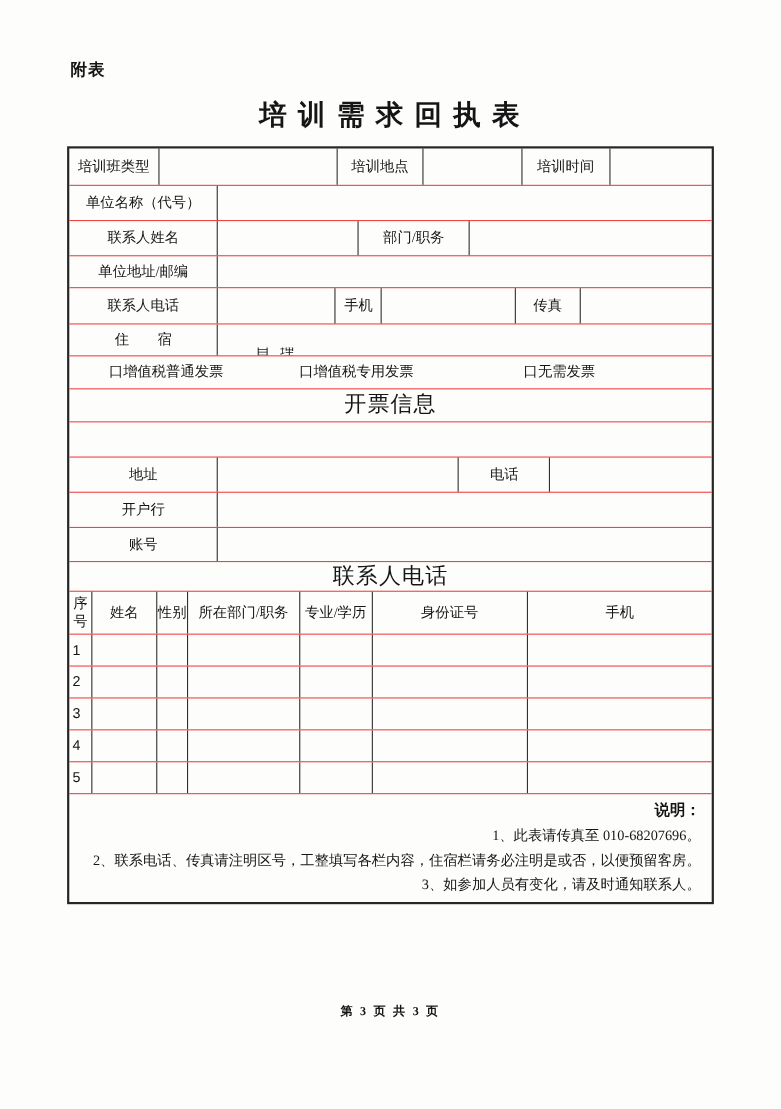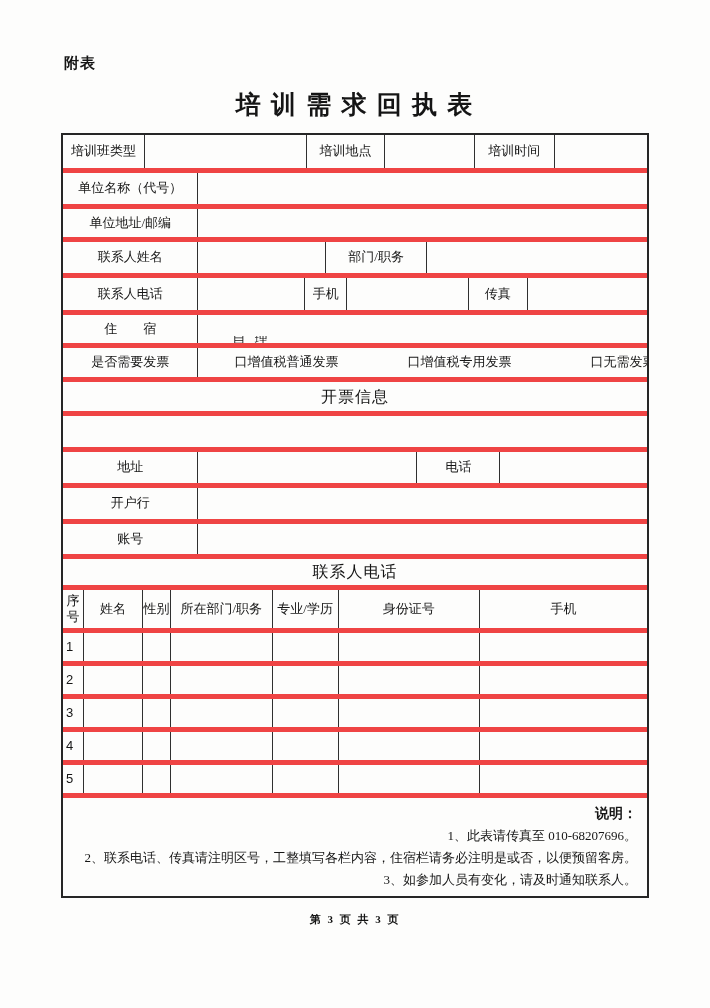--- a/index.html
+++ b/index.html
@@ -18,21 +18,21 @@
   .doc-title{
     position:absolute;left:0;top:88px;width:710px;
     text-align:center;font-size:25px;font-weight:bold;letter-spacing:2px;
   }
   .tbl{
     position:absolute;left:61px;top:133px;width:588px;
     border:2px solid #262626;
     box-sizing:border-box;
     background:#fdfdfc;
   }
-  .row{display:flex;border-bottom:5px solid #ef4444;}
+  .row{display:flex;border-bottom:1px solid #ef4444;}
   .row:last-child{border-bottom:none;}
   .cell{
     box-sizing:border-box;
     border-right:1px solid #303030;
     display:flex;align-items:center;justify-content:center;
     font-size:13px;line-height:1.25;text-align:center;
     overflow:hidden;
   }
   .cell:last-child{border-right:none;}
   .grow{flex:1;}
@@ -40,26 +40,26 @@
   .h34{height:33px}.h32{height:31px}.h29{height:28px}.h33{height:32px}
   .h30{height:29px}.h31{height:30px}.h27{height:26px}.h38{height:38px}
   .h28{height:28px}.hnotes{height:98px}
   
   .w14{width:14%}.w278{width:27.8%}.w133{width:13.3%}.w154{width:15.4%}.w137{width:13.7%}
   .wlbl{width:23.2%}
   .w219{width:21.9%}.w172{width:17.2%}
   .w183{width:18.3%}.w72{width:7.2%}.w208{width:20.8%}.w101{width:10.1%}
   .w375{width:37.5%}.w142{width:14.2%}
   .pc1{width:3.6%}.pc2{width:10.1%}.pc3{width:4.8%}.pc4{width:17.4%}.pc5{width:11.3%}.pc6{width:24.2%}
-  .section-head{font-size:16px;letter-spacing:1px;}
+  .section-head{font-size:20px;letter-spacing:1px;}
   .val-left{justify-content:flex-start;padding-left:34px;letter-spacing:3px;margin-top:21px;}
   .inv-cell{justify-content:flex-start;padding-left:13px;}
   .inv-opt{white-space:nowrap;padding-left:23px;}
   .inv-gap1{margin-right:46px;}
-  .inv-gap2{margin-right:56px;}
+  .inv-gap2{margin-right:77px;}
   .num-cell{justify-content:flex-start;padding-left:3px;font-family:"Liberation Sans","DejaVu Sans",sans-serif;font-size:13px;}
   .notes-cell{
     display:block;text-align:right;padding:5px 10px 0 8px;
     font-size:13px;line-height:1.6;
   }
   .notes-cell p{margin:0 0 1px 0;}
   .notes-title{font-weight:bold;font-size:14px;}
   .notes-item{padding-left:6px;}
   .page-footer{
     position:absolute;left:0;top:912px;width:710px;
@@ -83,48 +83,47 @@
       <div class="cell w154"></div>
       <div class="cell w137">培训时间</div>
       <div class="cell grow"></div>
     </div>
 
     <div class="row h32">
       <div class="cell wlbl">单位名称（代号）</div>
       <div class="cell grow"></div>
     </div>
 
-    <div class="row h29">
-      <div class="cell wlbl">单位地址/邮编</div>
-      <div class="cell grow"></div>
-    </div>
-
     <div class="row h32">
       <div class="cell wlbl">联系人姓名</div>
       <div class="cell w219"></div>
       <div class="cell w172">部门/职务</div>
+      <div class="cell grow"></div>
+    </div>
+
+    <div class="row h29">
+      <div class="cell wlbl">单位地址/邮编</div>
       <div class="cell grow"></div>
     </div>
 
     <div class="row h33">
       <div class="cell wlbl">联系人电话</div>
       <div class="cell w183"></div>
       <div class="cell w72">手机</div>
       <div class="cell w208"></div>
       <div class="cell w101">传真</div>
       <div class="cell grow"></div>
     </div>
 
     <div class="row h29">
       <div class="cell wlbl">住　　宿</div>
       <div class="cell grow val-left">自 理</div>
     </div>
 
     <div class="row h30">
-      <div class="cell wlbl">是否需要发票</div>
       <div class="cell grow inv-cell">
         <span class="inv-opt inv-gap1">口增值税普通发票</span>
         <span class="inv-opt inv-gap2">口增值税专用发票</span>
         <span class="inv-opt">口无需发票</span>
       </div>
     </div>
 
     <div class="row h30">
       <div class="cell grow section-head">开票信息</div>
     </div>

